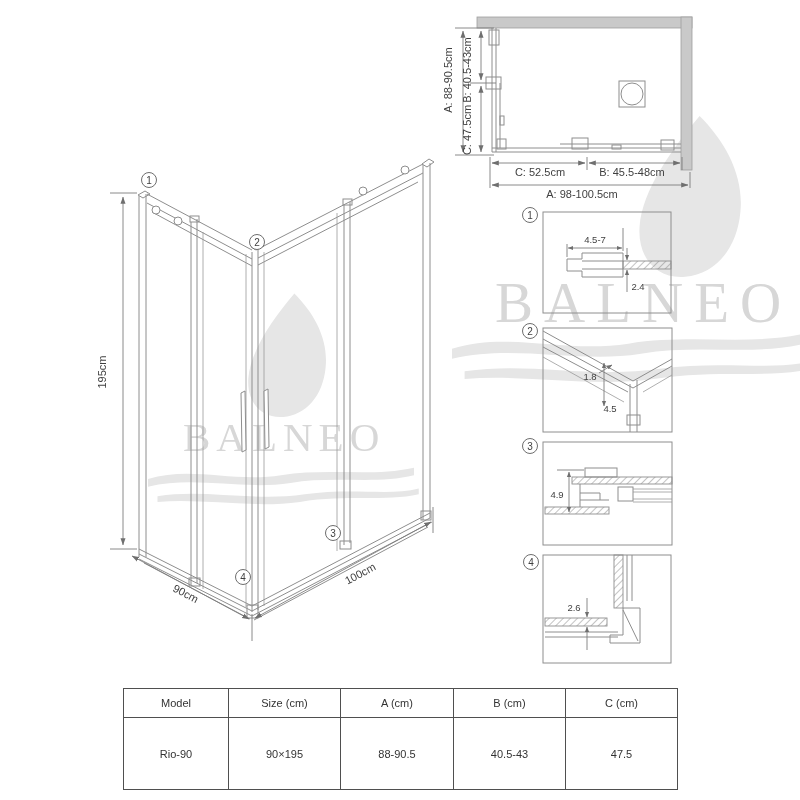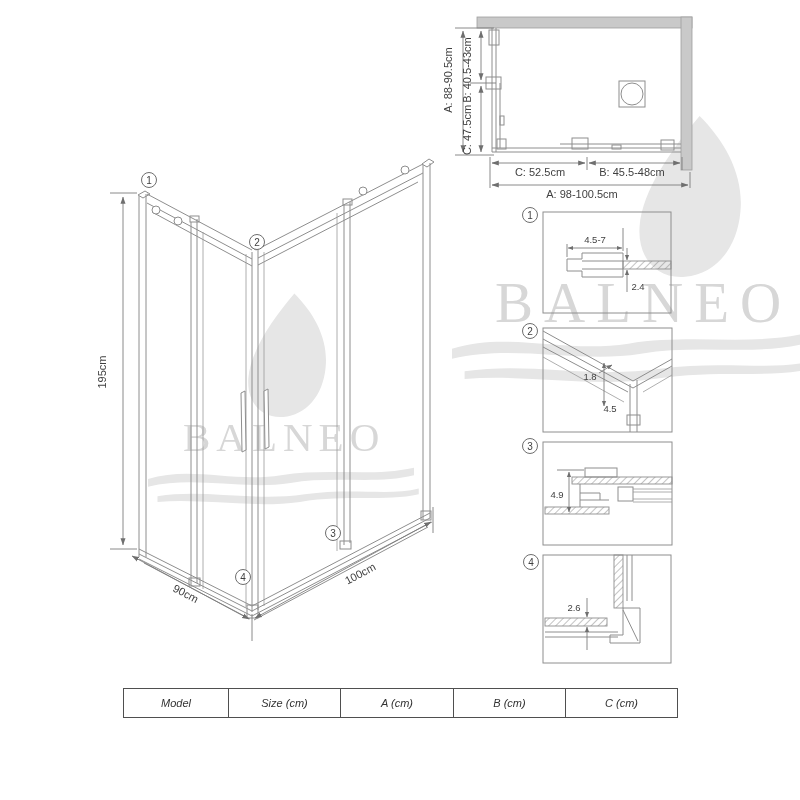--- a/index.html
+++ b/index.html
@@ -17,21 +17,21 @@
   text.small{font-size:9.5px;}
   .callout circle{fill:#ffffff;stroke:#6e6e6e;stroke-width:1;}
   .callout text{fill:#3f3f3f;font-size:10px;text-anchor:middle;font-family:"Liberation Sans",sans-serif;}
   .wm{fill:#e6e6e6;}
   text.wmtext{fill:#d7d7d7;font-family:"Liberation Serif",serif;}
   
   table.spec{position:absolute;left:123px;top:688px;width:554px;height:102px;
     border-collapse:collapse;table-layout:fixed;font-size:11px;color:#333;}
   table.spec th,table.spec td{border:1px solid #4f4f4f;text-align:center;vertical-align:middle;
     font-weight:normal;padding:0;}
-  table.spec thead tr{height:29px;font-style:italic;}
+  table.spec thead tr{height:29px;}
   table.spec tbody tr{height:24px;}
 </style>
 </head>
 <body>
 
 <div id="app">
 <svg width="800" height="800" viewBox="0 0 800 800">
   <defs>
     <pattern id="hatch" width="5" height="5" patternUnits="userSpaceOnUse" patternTransform="rotate(45)">
       <line x1="0" y1="0" x2="0" y2="5" stroke="#909090" stroke-width="1.1"></line>
@@ -276,15 +276,22 @@
   <thead>
     <tr>
       <th>Model</th>
       <th>Size (cm)</th>
       <th>A (cm)</th>
       <th>B (cm)</th>
       <th>C (cm)</th>
     </tr>
   </thead>
   <tbody>
+    <tr>
+      <td>Rio-90</td>
+      <td>90×195</td>
+      <td>88-90.5</td>
+      <td>40.5-43</td>
+      <td>47.5</td>
+    </tr>
   </tbody>
 </table>
 </div>
 
 </body></html>

